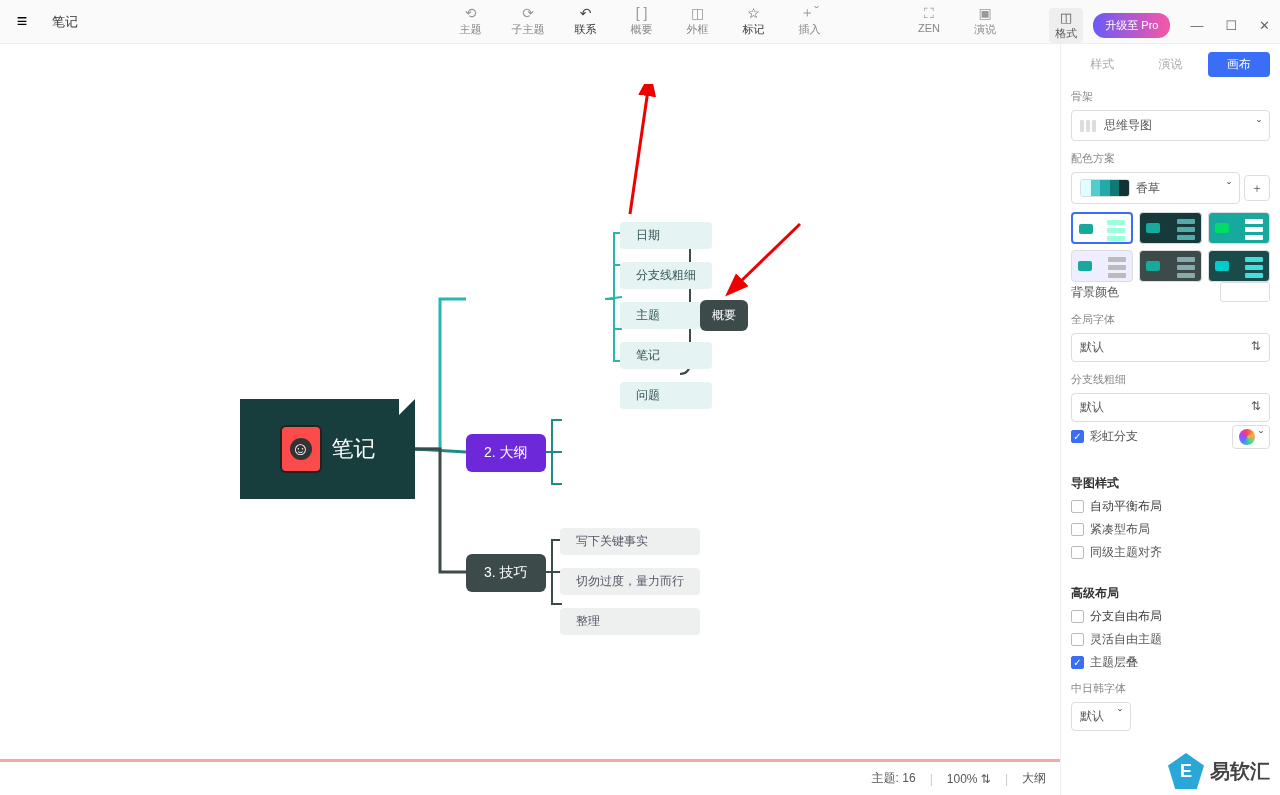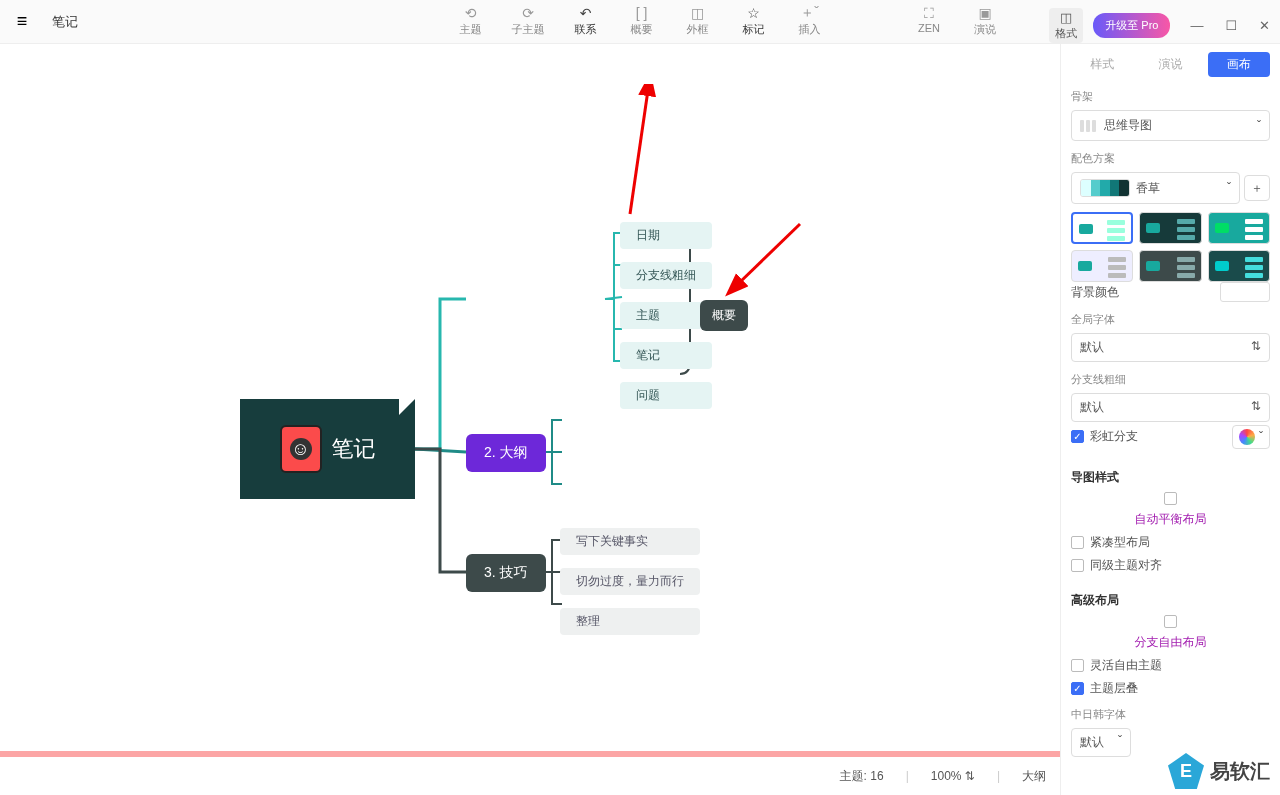--- a/index.html
+++ b/index.html
@@ -76,28 +76,28 @@
 .t-gray{background:#eef;} .t-gray::before{background:#18a99e;} .t-gray::after{background:#bbb;color:#bbb;}
 .t-dark2{background:#3d4a4a;} .t-dark2::before{background:#18a99e;} .t-dark2::after{background:#8aa;color:#8aa;}
 .t-navy{background:#1a4b4b;} .t-navy::before{background:#0cc;} .t-navy::after{background:#4dd;color:#4dd;}
 
 .row-between{display:flex;justify-content:space-between;align-items:center;margin:0 0;}
 .form-select{width:100%;border:1px solid #ddd;border-radius:4px;padding:5px 8px;font-size:12px;display:flex;justify-content:space-between;cursor:pointer;}
 .chk-row{display:flex;align-items:center;gap:6px;margin:6px 0;font-size:12px;}
 .chk{width:13px;height:13px;border:1px solid #bbb;border-radius:2px;display:inline-flex;align-items:center;justify-content:center;}
 .chk.on{background:#3b6ef6;border-color:#3b6ef6;}
 .chk.on::after{content:"✓";color:#fff;font-size:10px;}
-.disabled{color:#a21caf;flex-direction:column;}
-.section-head{font-size:12px;font-weight:600;color:#333;margin-top:18px;margin-bottom:6px;}
+.disabled{color:#404040;}
+.section-head{font-size:12px;font-weight:600;color:#333;margin-top:24px;margin-bottom:6px;}
 .bg-swatch{width:50px;height:20px;border:1px solid #ddd;border-radius:3px;background:#fff;}
 .rainbow-ico{width:16px;height:16px;border-radius:50%;background:conic-gradient(#f44,#fa4,#4d8,#48f,#a4f,#f44);}
 .multibtn{display:flex;gap:4px;align-items:center;border:1px solid #ddd;border-radius:4px;padding:3px 6px;cursor:pointer;}
 
 
-.statusbar{position:absolute;left:0;bottom:0;right:220px;height:44px;border-top:6px solid #fca5a5;display:flex;align-items:center;justify-content:flex-end;padding:0 14px;gap:22px;font-size:12px;color:#555;background:#fff;}
+.statusbar{position:absolute;left:0;bottom:0;right:220px;height:36px;border-top:3px solid #fca5a5;display:flex;align-items:center;justify-content:flex-end;padding:0 14px;gap:14px;font-size:12px;color:#555;background:#fff;}
 .statusbar .sep{color:#ccc;}
 
 
 .watermark{position:absolute;right:10px;bottom:6px;display:flex;align-items:center;gap:6px;font-size:20px;font-weight:700;color:#444;z-index:50;}
 .wm-ico{width:36px;height:36px;position:relative;}
 .wm-ico::before{content:"";position:absolute;inset:0;background:#2aa7d8;clip-path:polygon(50% 0,100% 35%,80% 100%,20% 100%,0 35%);border-radius:4px;}
 .wm-ico::after{content:"E";position:absolute;inset:0;display:flex;align-items:center;justify-content:center;color:#fff;font-size:18px;font-weight:900;}
 </style>
 </head>
 <body>

